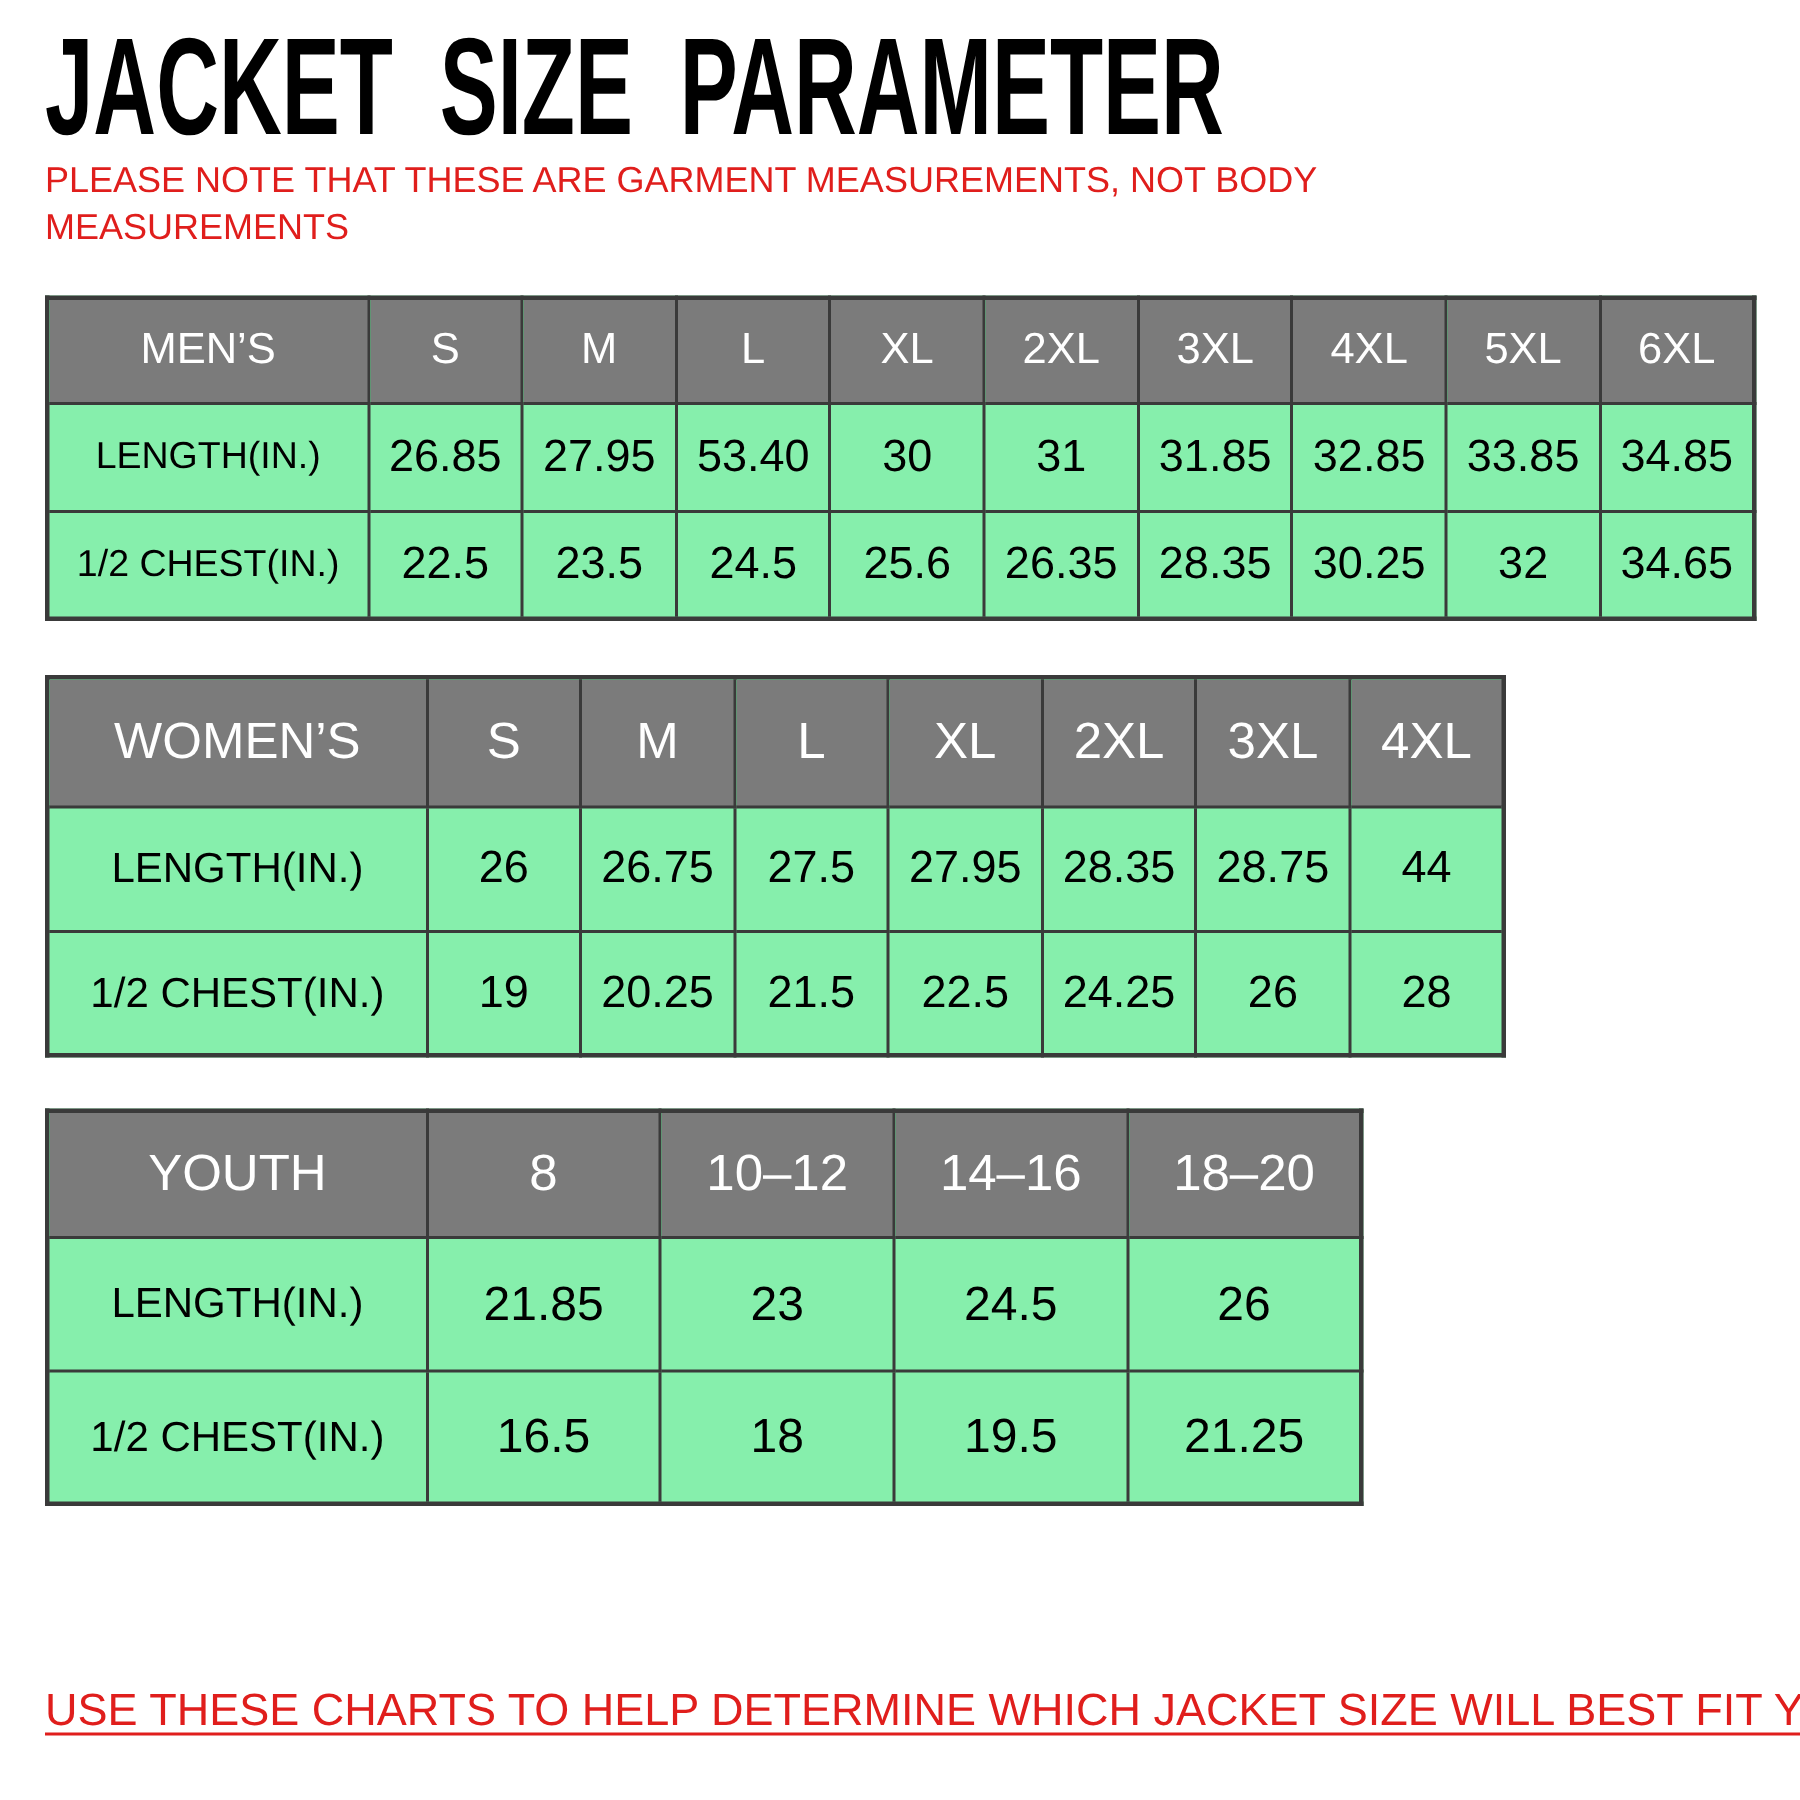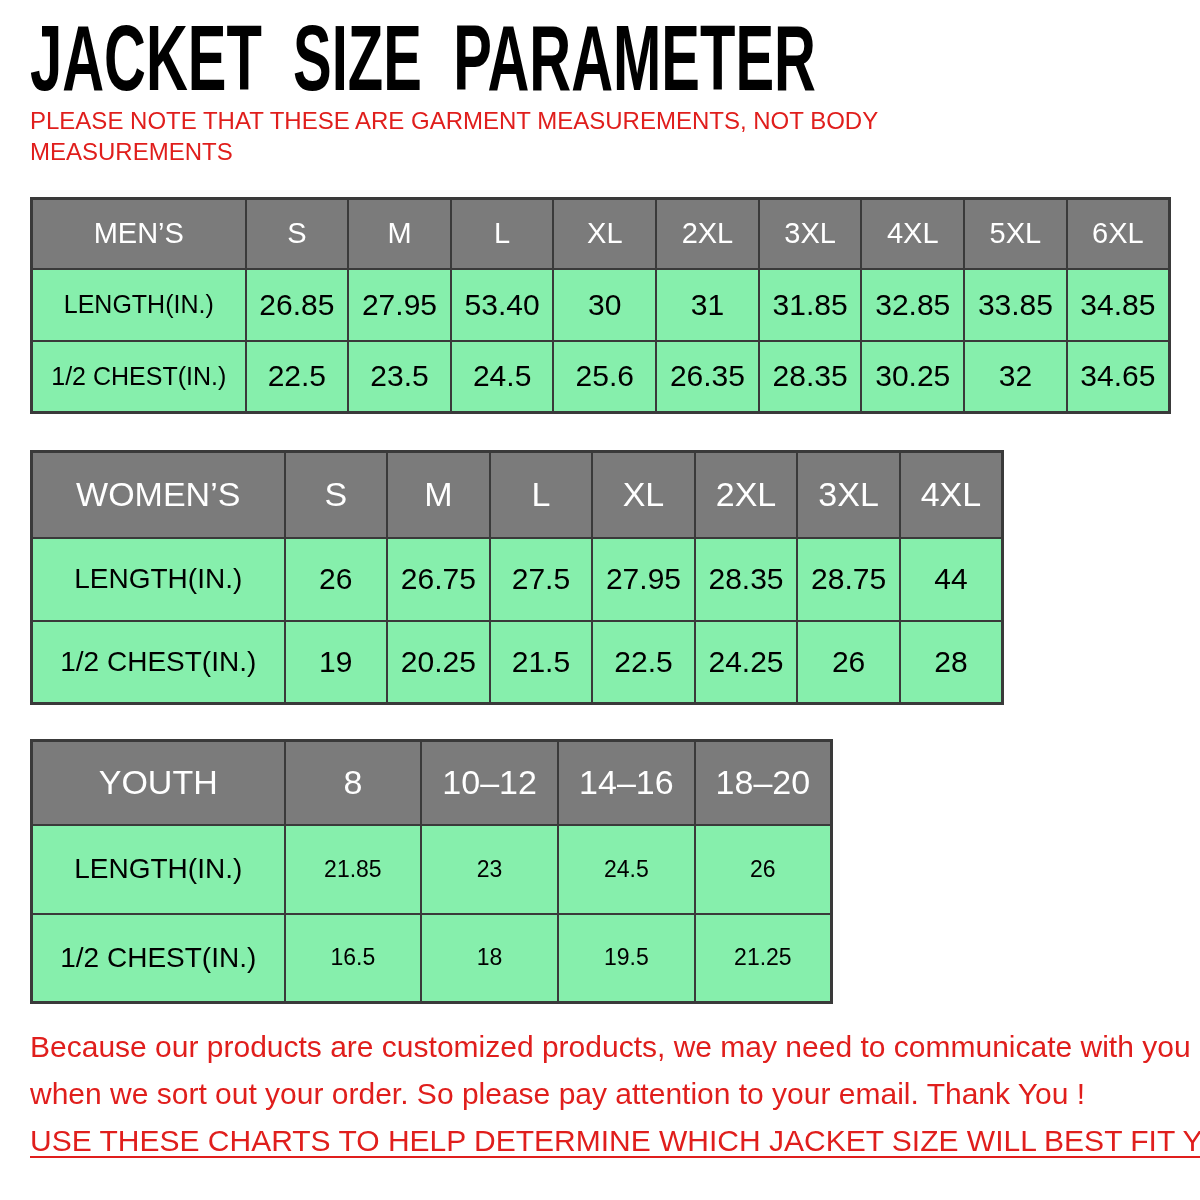--- a/index.html
+++ b/index.html
@@ -62,26 +62,26 @@
   
   .t-womens { left: 30px; top: 450px; width: 974px; }
   .t-womens thead tr { height: 86px; }
   .t-womens tbody tr { height: 83px; }
   .t-womens .group-label, .t-womens .row-label { width: 253px; }
   .t-womens thead th { font-size: 34px; }
   .t-womens tbody td { font-size: 30px; }
   .t-womens .row-label { font-size: 28px; }
 
   
-  .t-youth { left: 30px; top: 739px; width: 803px; }
+  .t-youth { left: 30px; top: 739px; width: 879px; }
   .t-youth thead tr { height: 84px; }
   .t-youth tbody tr { height: 89px; }
   .t-youth .group-label, .t-youth .row-label { width: 253px; }
   .t-youth thead th { font-size: 34px; }
-  .t-youth tbody td { font-size: 23px; }
+  .t-youth tbody td { font-size: 32px; }
   .t-youth .row-label { font-size: 28px; }
 
   .footer-msg {
     position: absolute; left: 30px; top: 1024px; width: 1170px; margin: 0;
     color: var(--red);
     font-size: 30px; line-height: 1.55; font-weight: 400;
   }
   .footer-underline {
     position: absolute; left: 30px; top: 1124px; margin: 0;
     color: var(--red);
@@ -201,17 +201,16 @@
         <tr>
           <td class="row-label">1/2 CHEST(IN.)</td>
           <td>16.5</td>
           <td>18</td>
           <td>19.5</td>
           <td>21.25</td>
         </tr>
       </tbody>
     </table>
 
-  <p class="footer-msg">Because our products are customized products, we may need to communicate with you when we sort out your order. So please pay attention to your email. Thank You !</p>
 
   <p class="footer-underline">USE THESE CHARTS TO HELP DETERMINE WHICH JACKET SIZE WILL BEST FIT YOU.</p>
 
 </div>
 
 </body></html>

